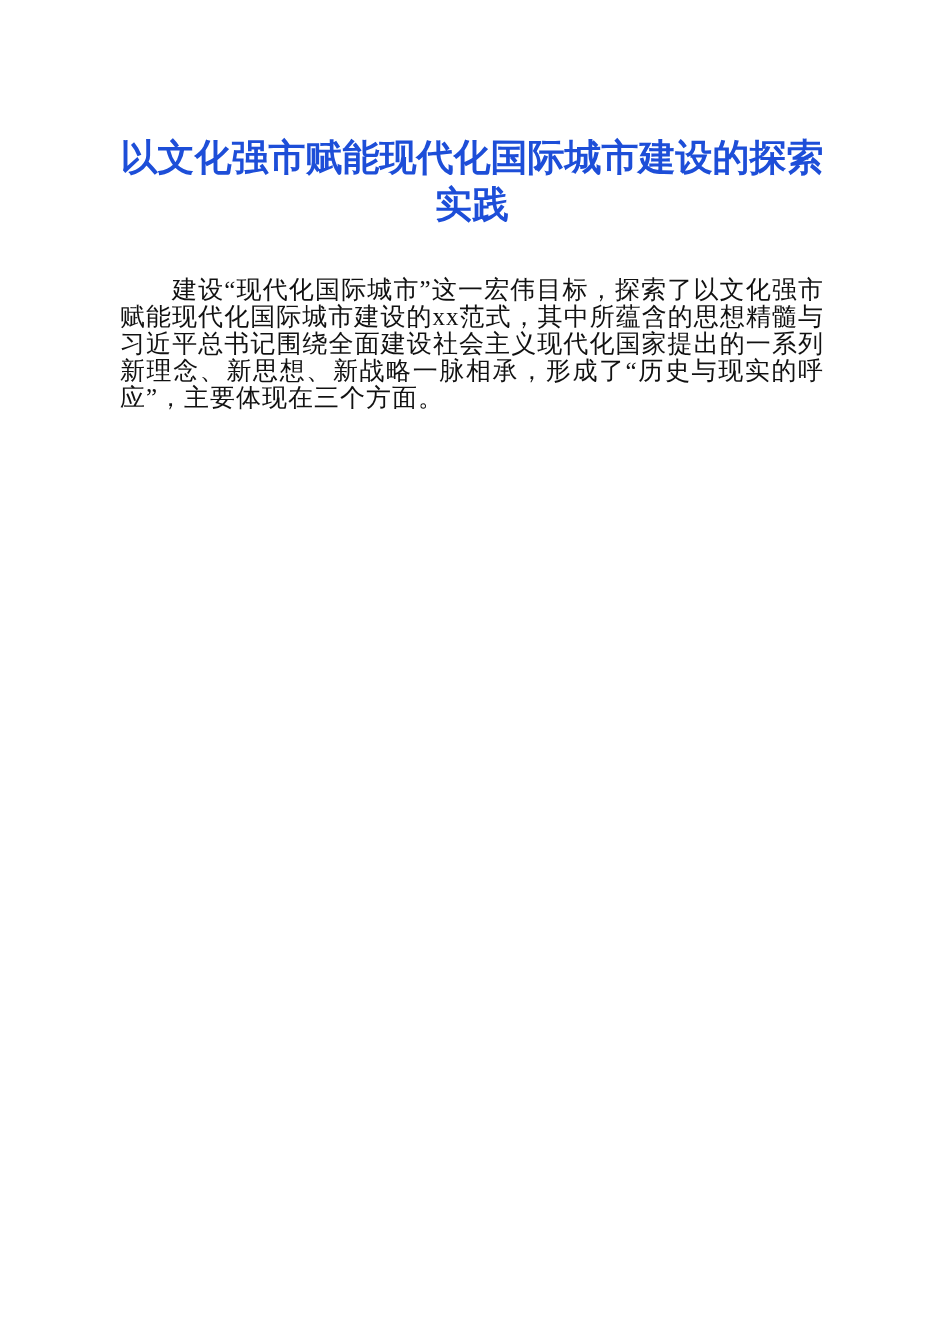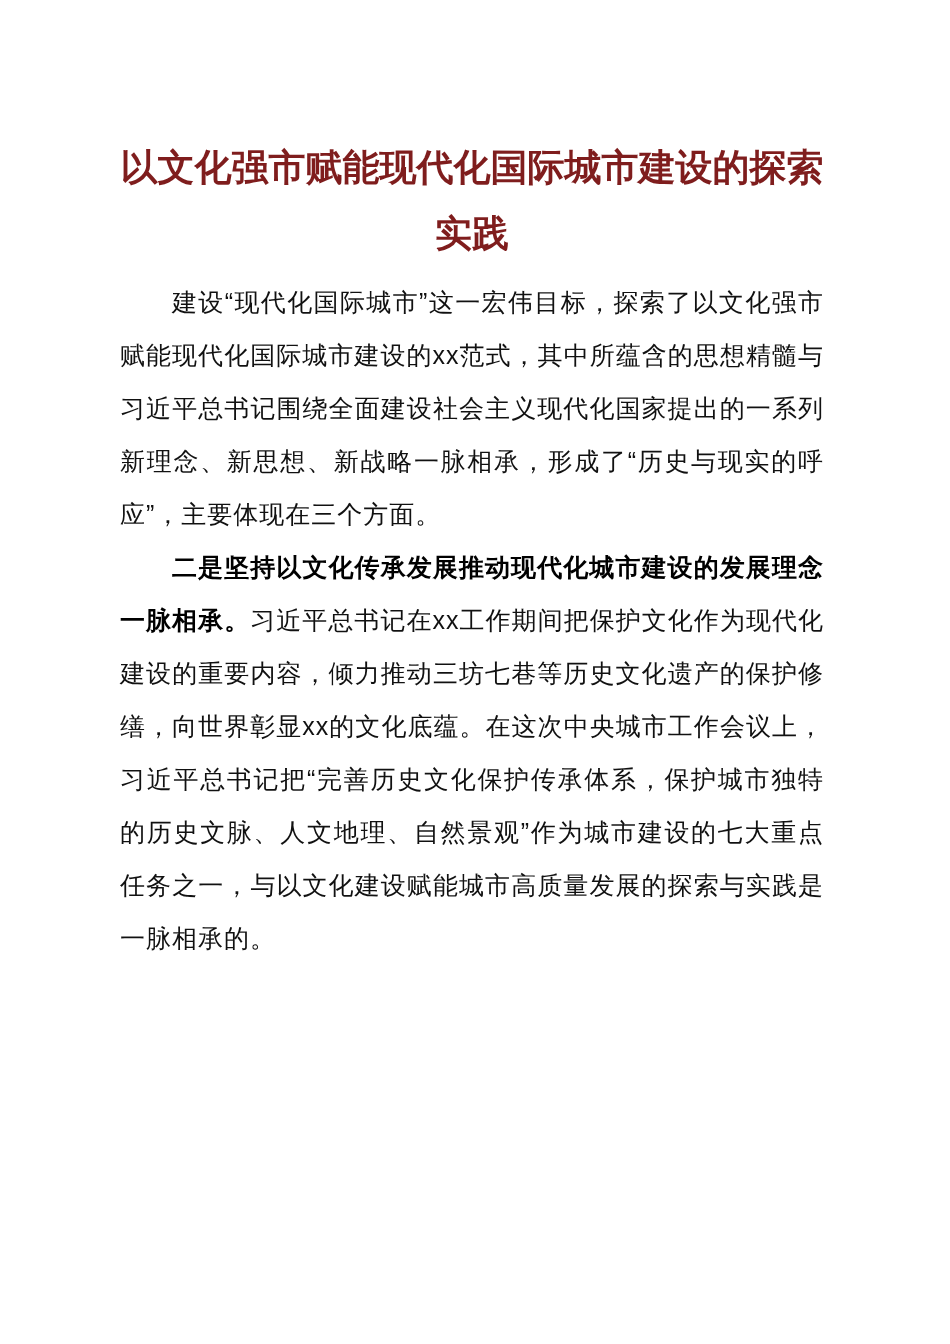--- a/index.html
+++ b/index.html
@@ -5,38 +5,35 @@
     html, body { margin: 0; padding: 0; background: #ffffff; }
     body { width: 950px; height: 1344px; position: relative; overflow: hidden; }
     .page {
       position: absolute; left: 120px; top: 0; width: 704px;
       color: #111111;
     }
     .title {
       margin: 0; position: absolute; top: 134px; left: -6px; width: 716px;
       text-align: center;
       font-family: "DejaVu Serif", "Liberation Serif", serif;
-      font-weight: bold; font-size: 37px; line-height: 66px;
-      letter-spacing: 0px; color: #7f1d1d;
+      font-weight: bold; font-size: 37px; line-height: 47px;
+      letter-spacing: 0px; color: #1d4ed8;
     }
     .body {
       position: absolute; top: 276px; left: 0; width: 704px;
-      font-family: Liberation Sans, sans-serif;
-      font-size: 25px; line-height: 53px; letter-spacing: 1px;
+      font-family: Liberation Serif, serif;
+      font-size: 25px; line-height: 27px; letter-spacing: 1px;
       text-align: justify; color: #111111;
     }
     .para { margin: 0; text-indent: 52px; }
     .lead { font-weight: bold; color: #000; }
   </style>
 </head>
 <body>
 
 <div class="page">
   <h1 class="title">以文化强市赋能现代化国际城市建设的探索实践</h1>
   <div class="body">
     <p class="para">
       <span>建设“现代化国际城市”这一宏伟目标，探索了以文化强市赋能现代化国际城市建设的xx范式，其中所蕴含的思想精髓与习近平总书记围绕全面建设社会主义现代化国家提出的一系列新理念、新思想、新战略一脉相承，形成了“历史与现实的呼应”，主要体现在三个方面。</span>
     </p>
-    <p class="para">
-      <span class="lead">二是坚持以文化传承发展推动现代化城市建设的发展理念一脉相承。</span><span>习近平总书记在xx工作期间把保护文化作为现代化建设的重要内容，倾力推动三坊七巷等历史文化遗产的保护修缮，向世界彰显xx的文化底蕴。在这次中央城市工作会议上，习近平总书记把“完善历史文化保护传承体系，保护城市独特的历史文脉、人文地理、自然景观”作为城市建设的七大重点任务之一，与以文化建设赋能城市高质量发展的探索与实践是一脉相承的。</span>
-    </p>
   </div>
 </div>
 
 </body></html>

